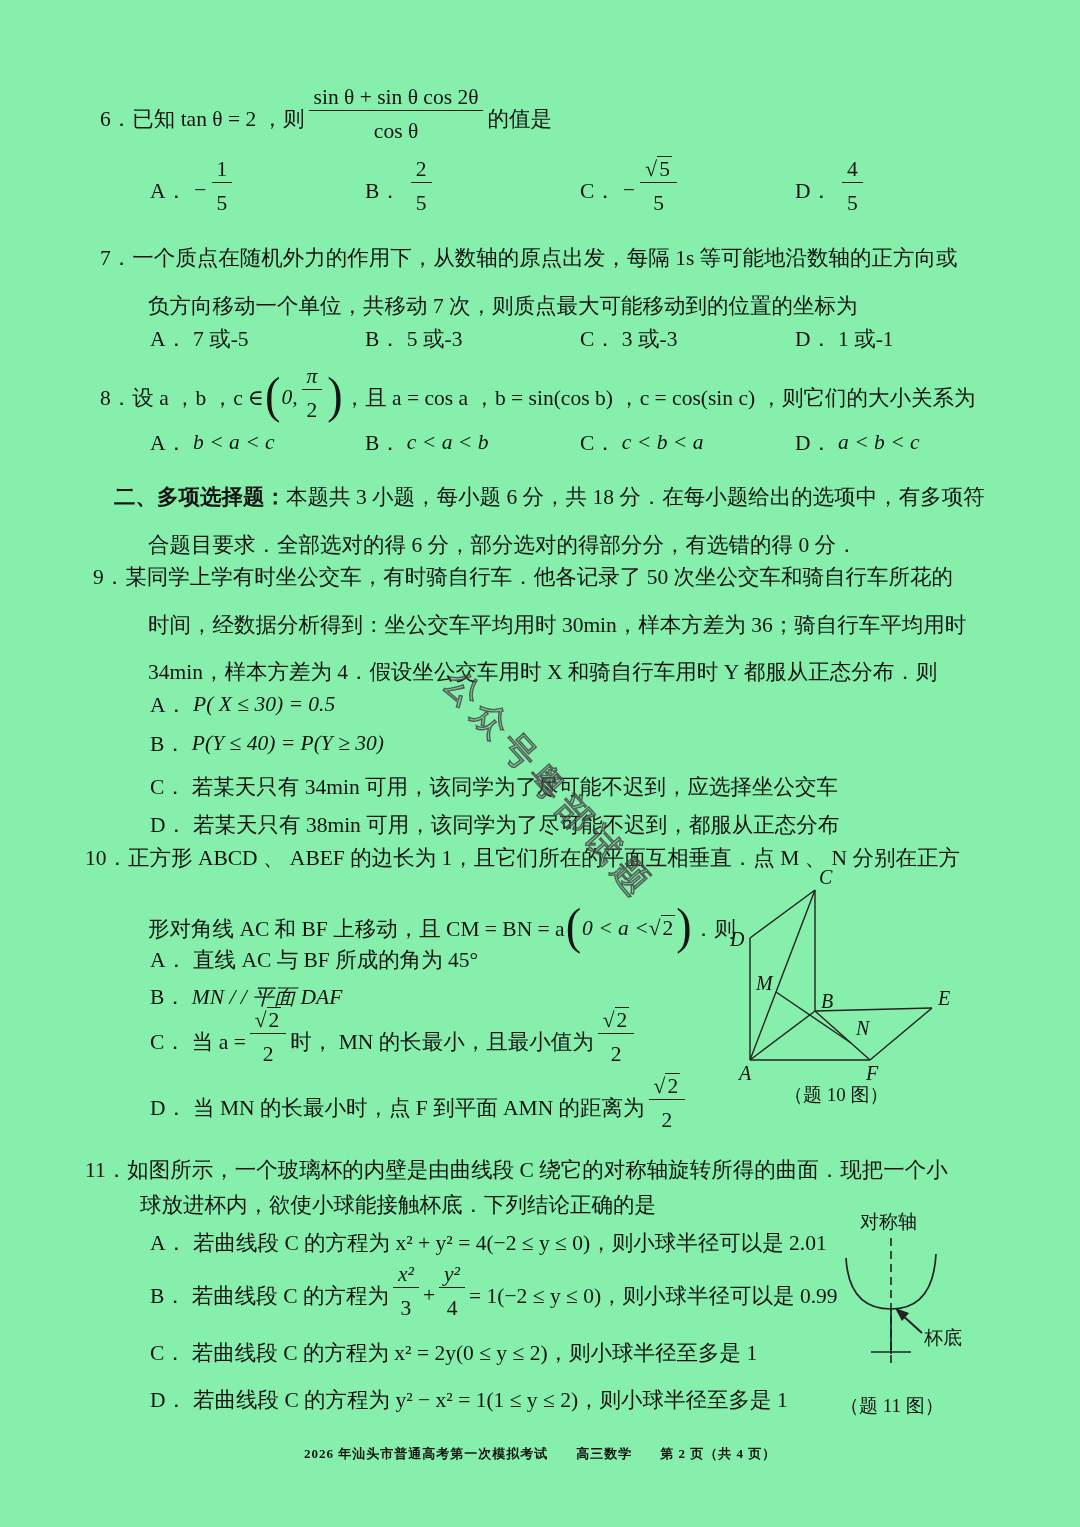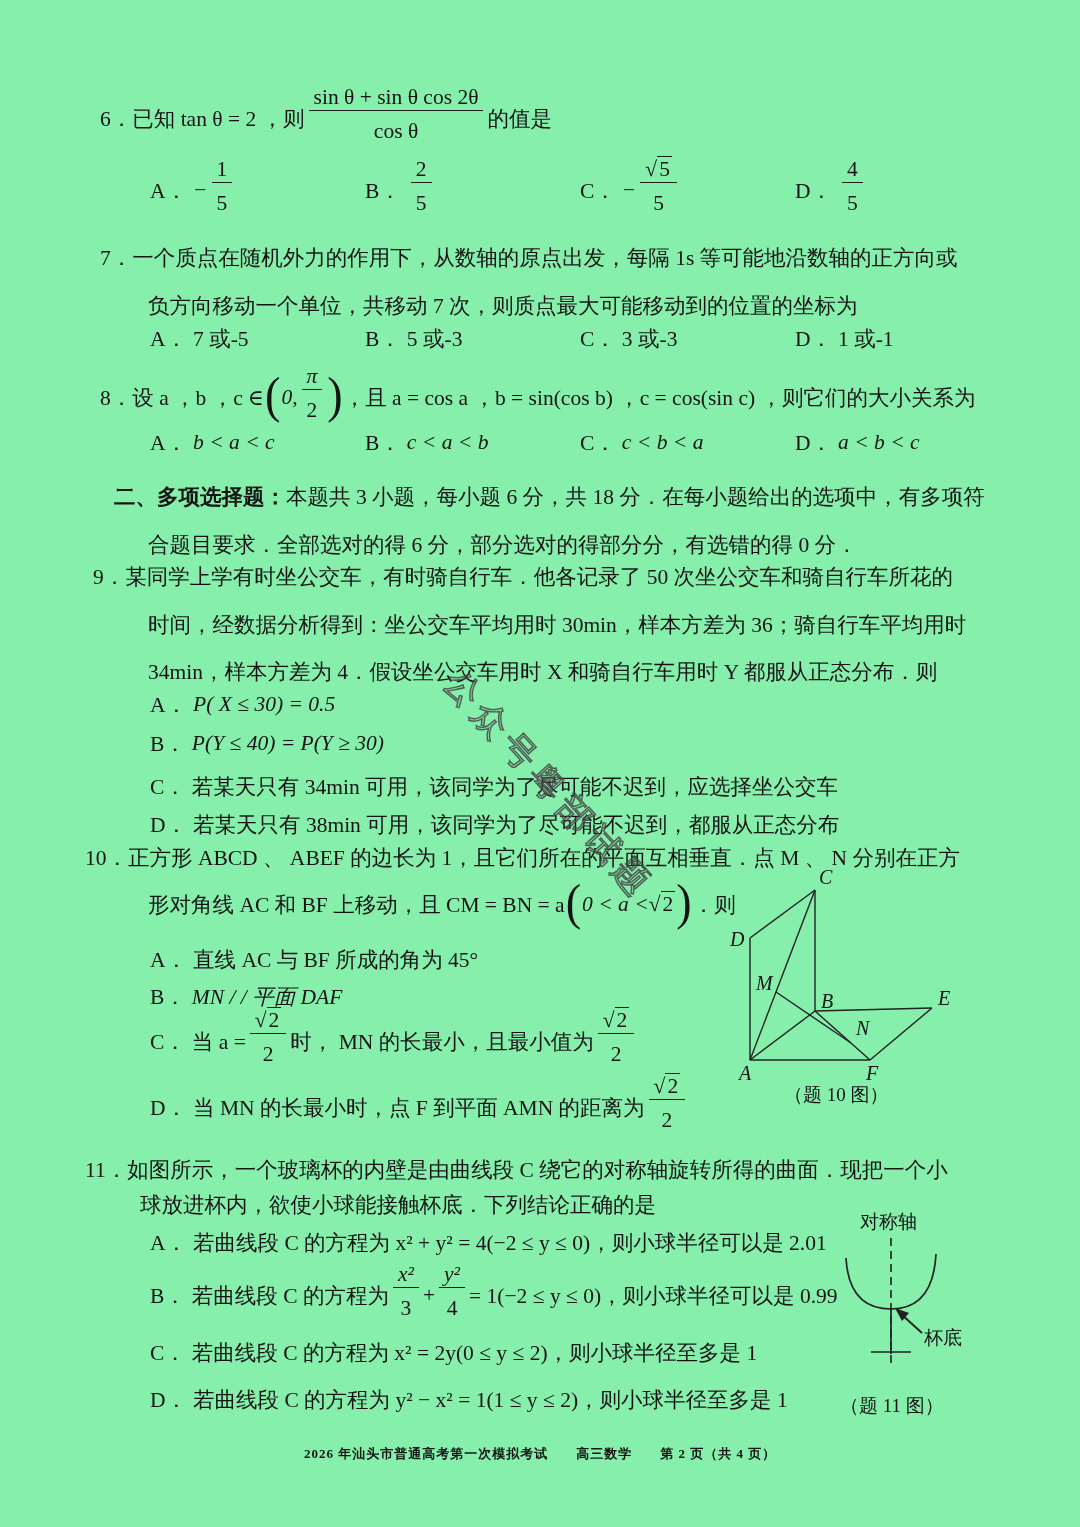--- a/index.html
+++ b/index.html
@@ -153,21 +153,21 @@
   <div class="optline" style="top:772px;">
       <span class="lbl">C．</span>
       <span>若某天只有 34min 可用，该同学为了尽可能不迟到，应选择坐公交车</span>
     </div>
   <div class="optline" style="top:810px;">
       <span class="lbl">D．</span>
       <span>若某天只有 38min 可用，该同学为了尽可能不迟到，都服从正态分布</span>
     </div>
 
   <div class="abs" style="left:85px; top:843px;">10．正方形 ABCD 、 ABEF 的边长为 1，且它们所在的平面互相垂直．点 M 、 N 分别在正方</div>
-  <div class="fline" style="left:148px; top:872px; height:64px;">
+  <div class="fline" style="left:148px; top:896px; height:64px;">
     <span>形对角线 AC 和 BF 上移动，且 CM = BN = a</span>
     <span class="bp">(</span>
     <span class="it">0 &lt; a &lt; </span>
     <span class="rs">√</span>
     <span class="rad">2</span>
     <span class="bp">)</span>
     <span>．则</span>
   </div>
   <div class="optline" style="top:945px;">
       <span class="lbl">A．</span>

